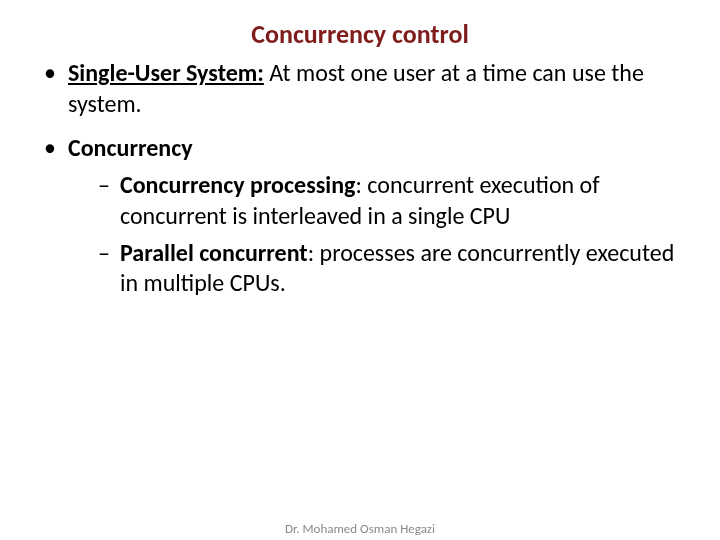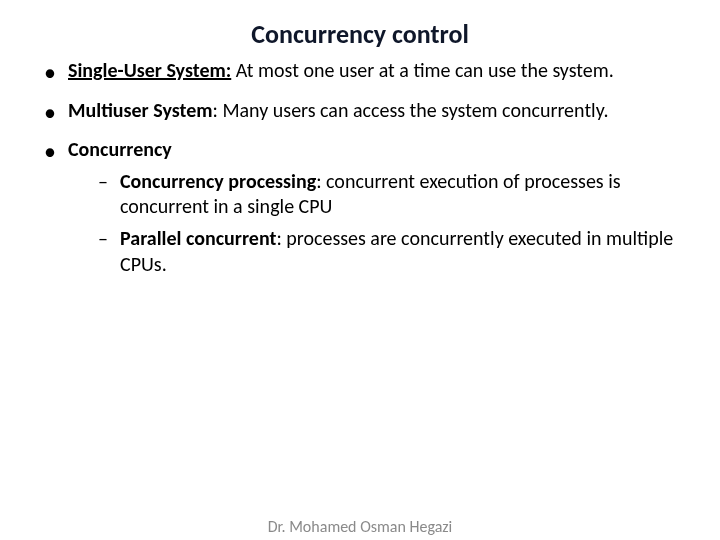--- a/index.html
+++ b/index.html
@@ -16,25 +16,25 @@
     position: relative;
     width: 720px;
     height: 540px;
     box-sizing: border-box;
   }
   .title {
     text-align: center;
     font-weight: 700;
     font-size: 26px;
     margin-top: 18px;
-    color: #0f172a;
+    color: #7f1d1d;
   }
   .content {
     margin: 8px 42px 0 42px;
-    font-size: 20px;
+    font-size: 24px;
     line-height: 1.28;
   }
   ul.top {
     list-style: none;
     margin: 0;
     padding: 0;
   }
   ul.top > li {
     position: relative;
     padding-left: 26px;
@@ -69,47 +69,44 @@
     position: absolute;
     left: 0;
     top: 0;
   }
   .footer {
     position: absolute;
     left: 0;
     right: 0;
     bottom: 22px;
     text-align: center;
-    font-size: 16px;
+    font-size: 13px;
     color: #8a8a8a;
     font-family: Calibri, Arial, sans-serif;
   }
 </style>
 </head>
 <body>
 
 <div class="slide">
   <div class="title">Concurrency control</div>
 
   <div class="content">
     <ul class="top">
 
       <li>
         <span class="term uline">Single-User System:</span><span> At most one user at a time can use the system.</span>
       </li>
 
-      <li>
-        <span class="term">Multiuser System</span><span>: Many users can access the system concurrently.</span>
-      </li>
 
       <li>
         <span class="term">Concurrency</span>
         <ul class="sub">
           <li>
-            <span class="term">Concurrency processing</span><span>: concurrent execution of processes is concurrent in a single CPU</span>
+            <span class="term">Concurrency processing</span><span>: concurrent execution of concurrent is interleaved in a single CPU</span>
           </li>
           <li>
             <span class="term">Parallel concurrent</span><span>: processes are concurrently executed in multiple CPUs.</span>
           </li>
         </ul>
       </li>
 
     </ul>
   </div>
 

